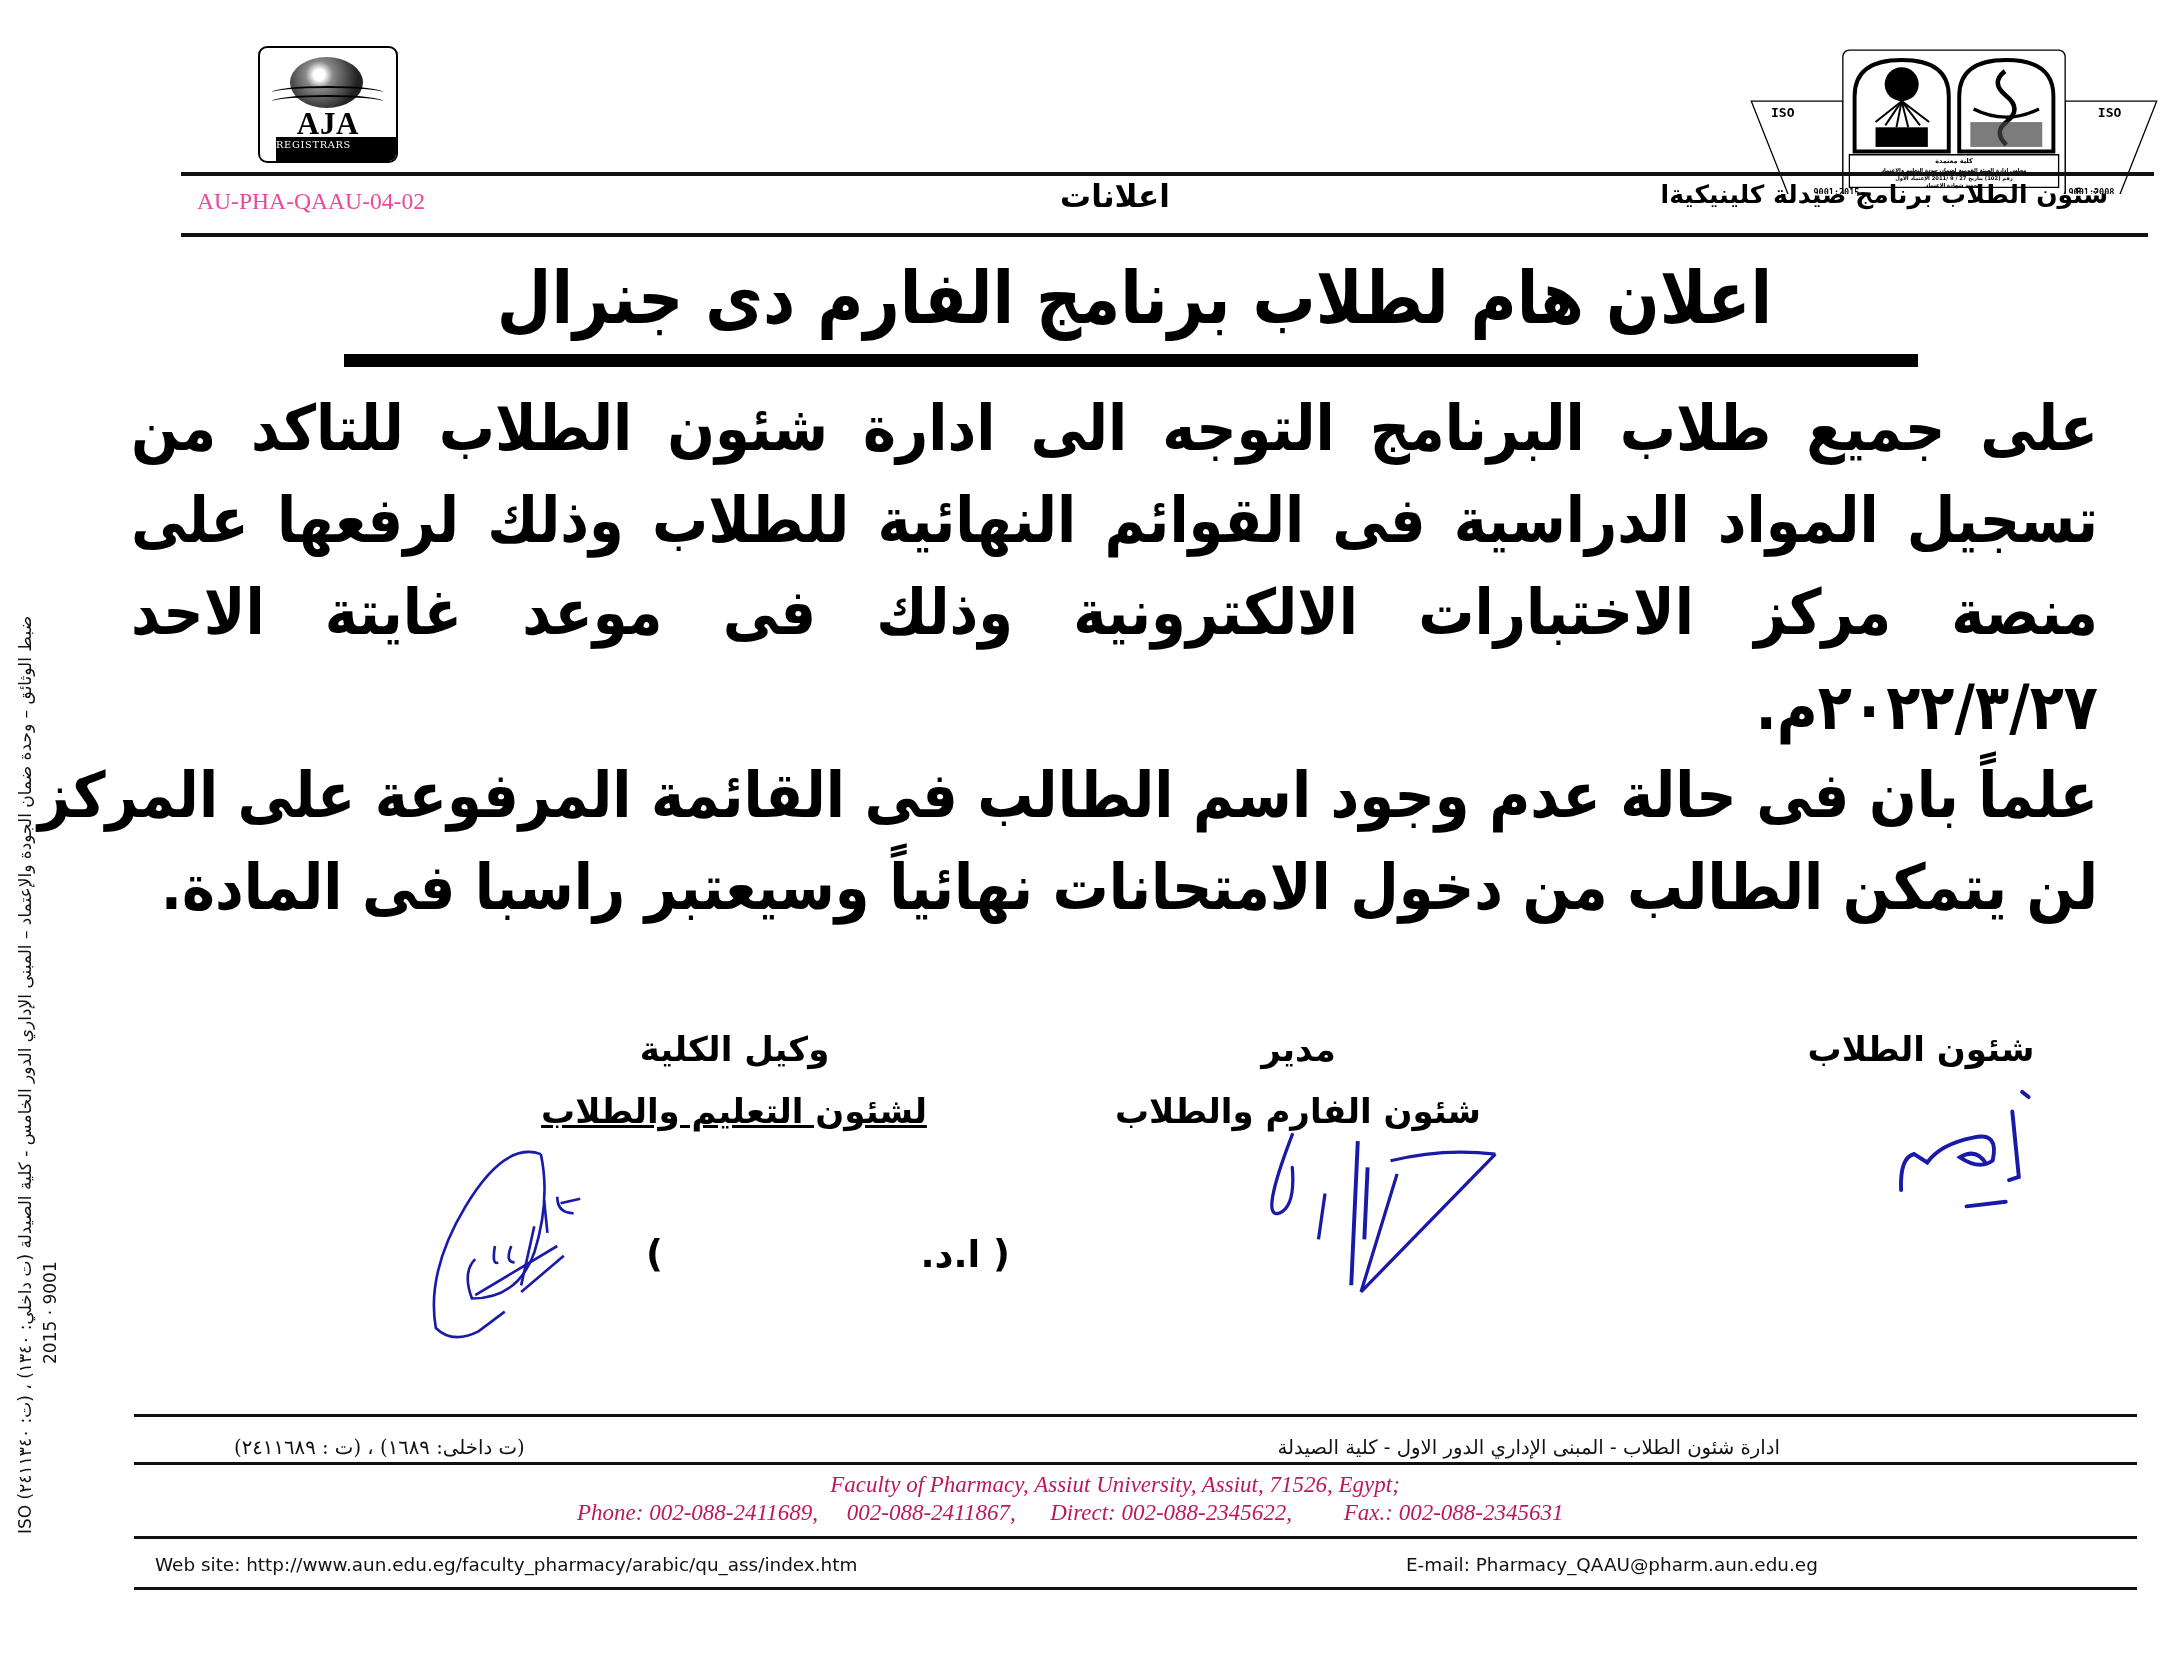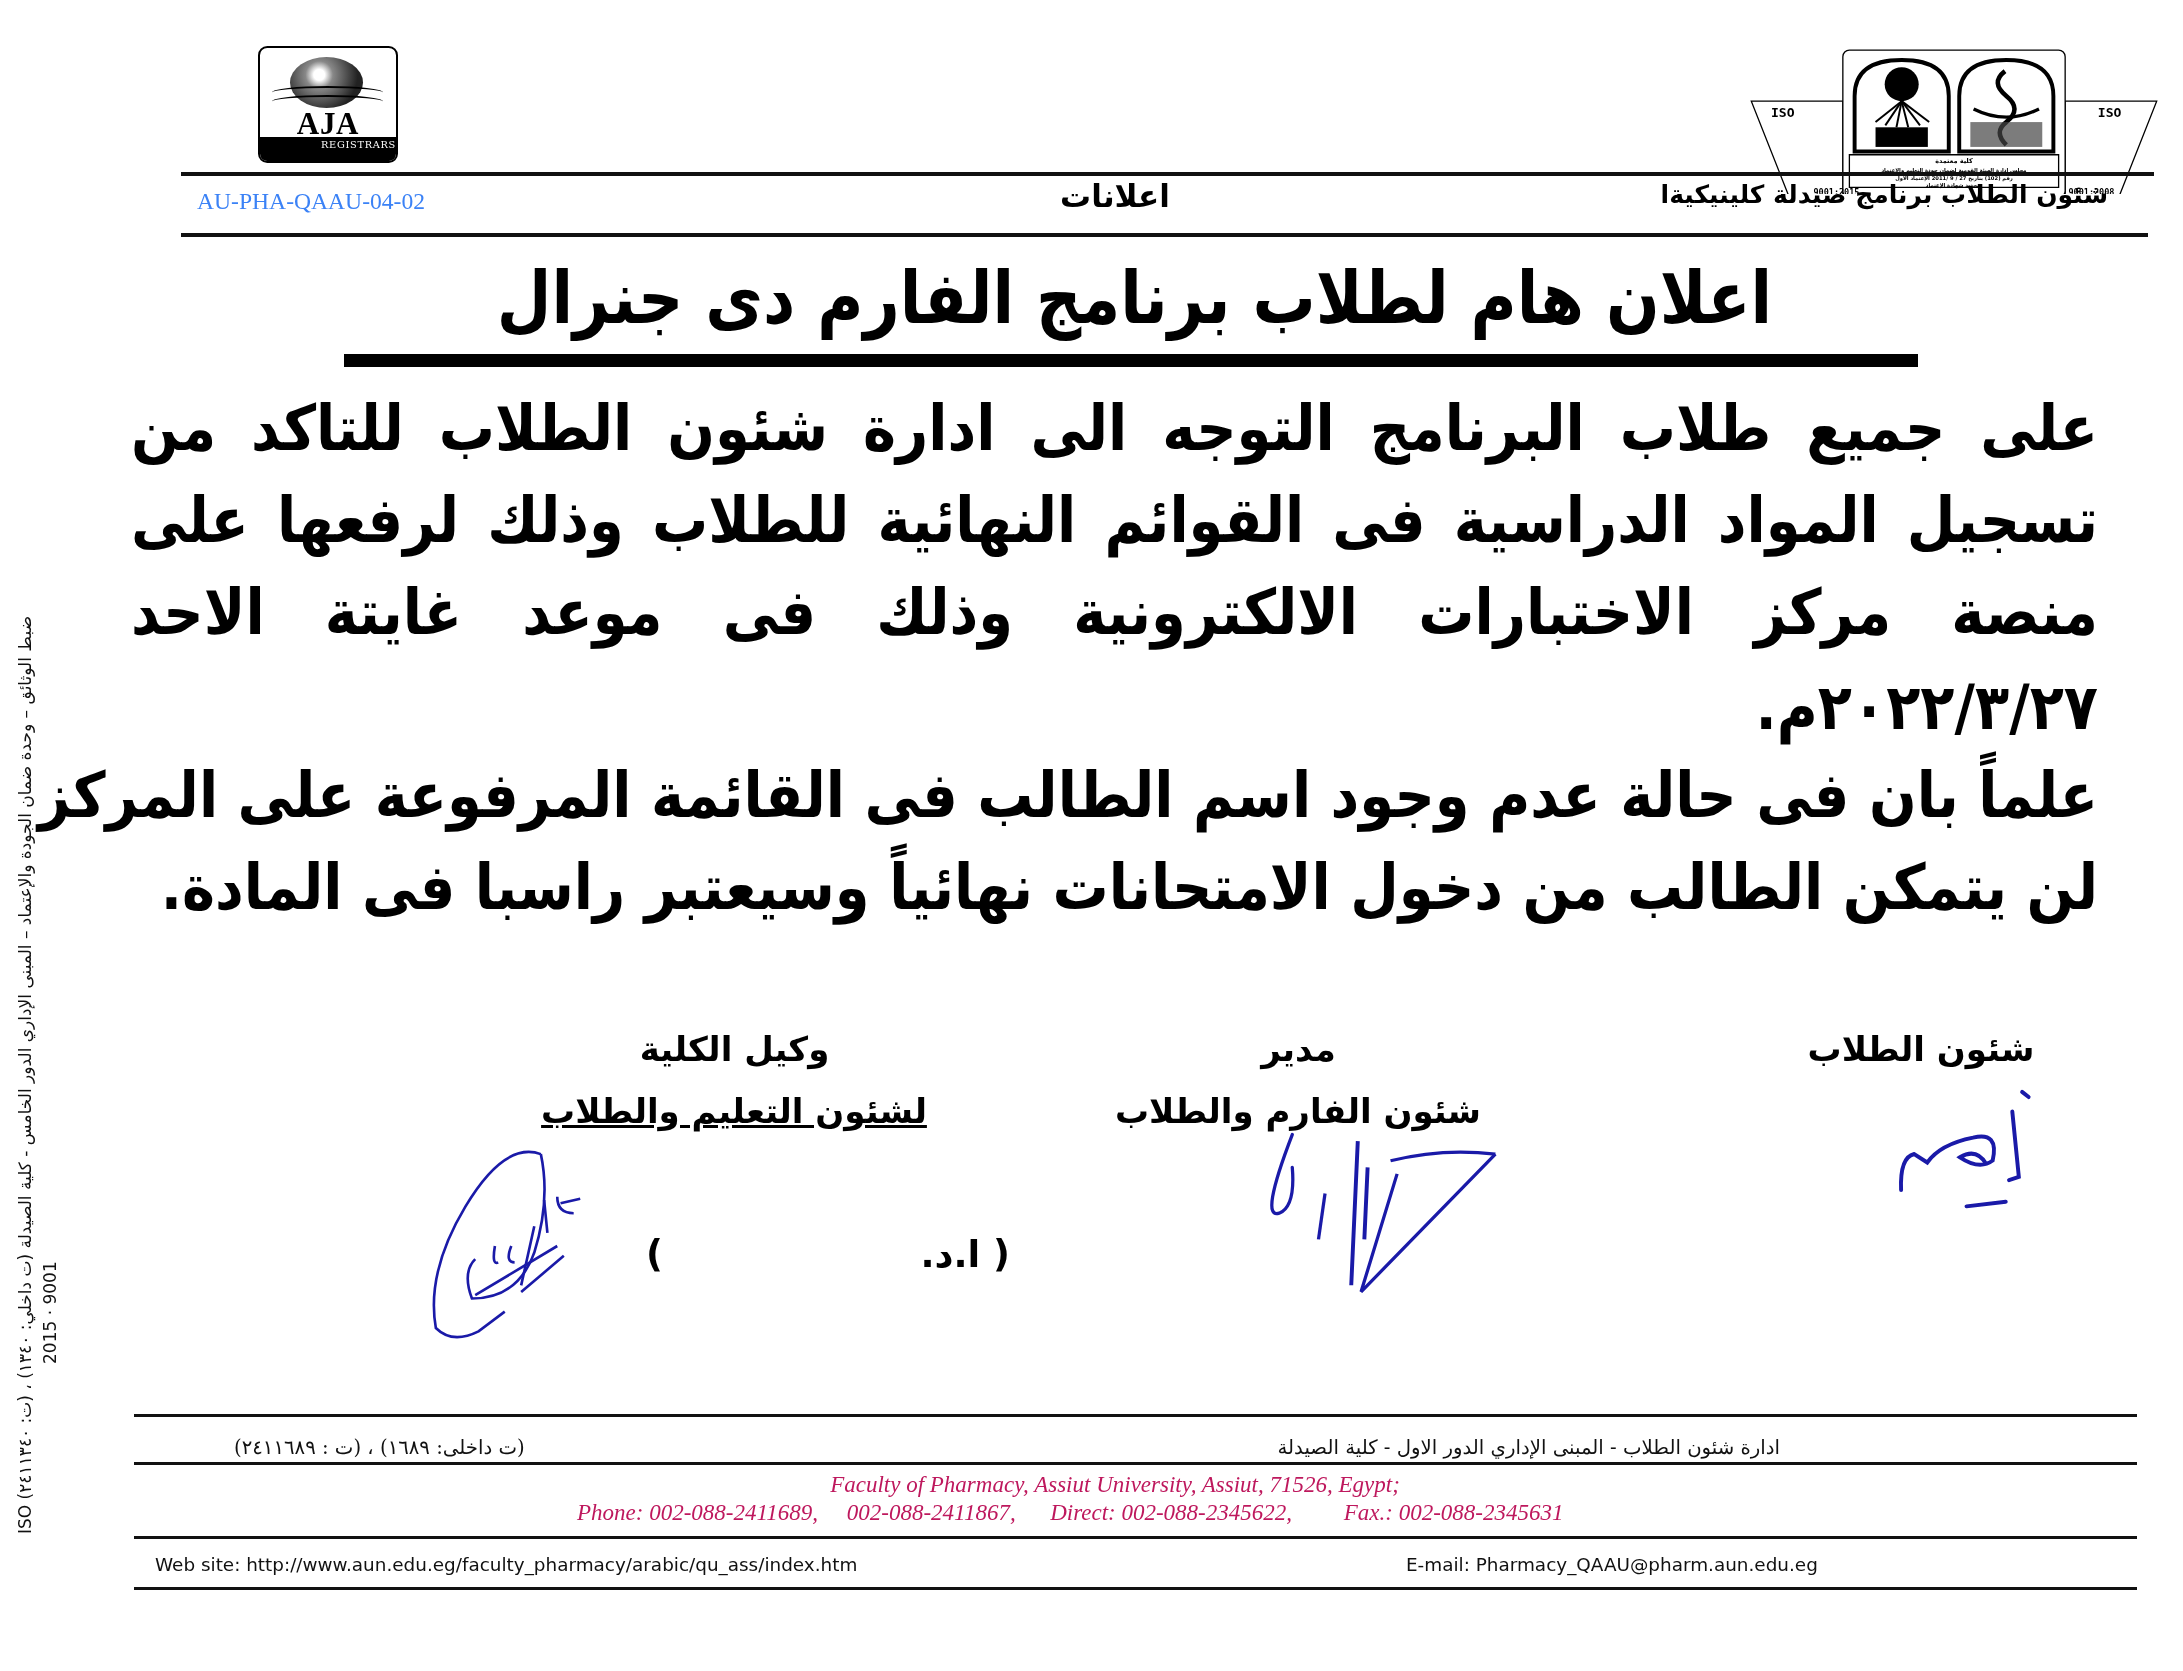--- a/index.html
+++ b/index.html
@@ -17,31 +17,31 @@
     position: absolute; left: 30px; top: 9.2px; width: 73px; height: 51px;
     border-radius: 50%;
     background: radial-gradient(circle at 40% 35%, #fff 0 10%, #888 25%, #222 70%);
   }
   .aja-ring { position: absolute; left: 11.8px; width: 111px; height: 13px; border-top: 2.6px solid #000; border-radius: 50%; }
   .aja-letters {
     position: absolute; left: 0; right: 0; top: 60px; text-align: center;
     font-family: Liberation Serif, serif; font-size: 31px; font-weight: bold; letter-spacing: 0.7px; line-height: 31px;
   }
   .aja-band {
-    position: absolute; left: 0; right: 0; bottom: 0; height: 23.6px; background: #000; color: #fff;
-    font-family: "DejaVu Serif", serif; font-size: 9.8px; text-align: right; line-height: 15.7px; letter-spacing: 0.7px;
+    position: absolute; left: 16px; right: 0; bottom: 0; height: 23.6px; background: #000; color: #fff;
+    font-family: "DejaVu Serif", serif; font-size: 9.8px; text-align: left; line-height: 15.7px; letter-spacing: 0.7px;
   }
 
   .uni-logo { left: 1744px; top: 23.6px; width: 420px; height: 170px; }
   .uni-logo svg { width: 100%; height: 100%; }
 
   
   .rule { position: absolute; background: #111; }
   .doc-code {
-    left: 197px; top: 188px; font-family: "Liberation Serif", serif; font-size: 23.6px; color: #3b82f6;
+    left: 197px; top: 188px; font-family: "Liberation Serif", serif; font-size: 23.6px; color: #ec4899;
   }
   .section-title {
     left: 1023px; top: 178px; width: 184px; text-align: center;
     font-family: "DejaVu Sans", sans-serif; font-weight: bold; font-size: 31px; direction: rtl;
   }
   .dept-title {
     right: 75px; top: 180px; direction: rtl;
     font-family: "DejaVu Sans", sans-serif; font-weight: bold; font-size: 25px;
   }
 

